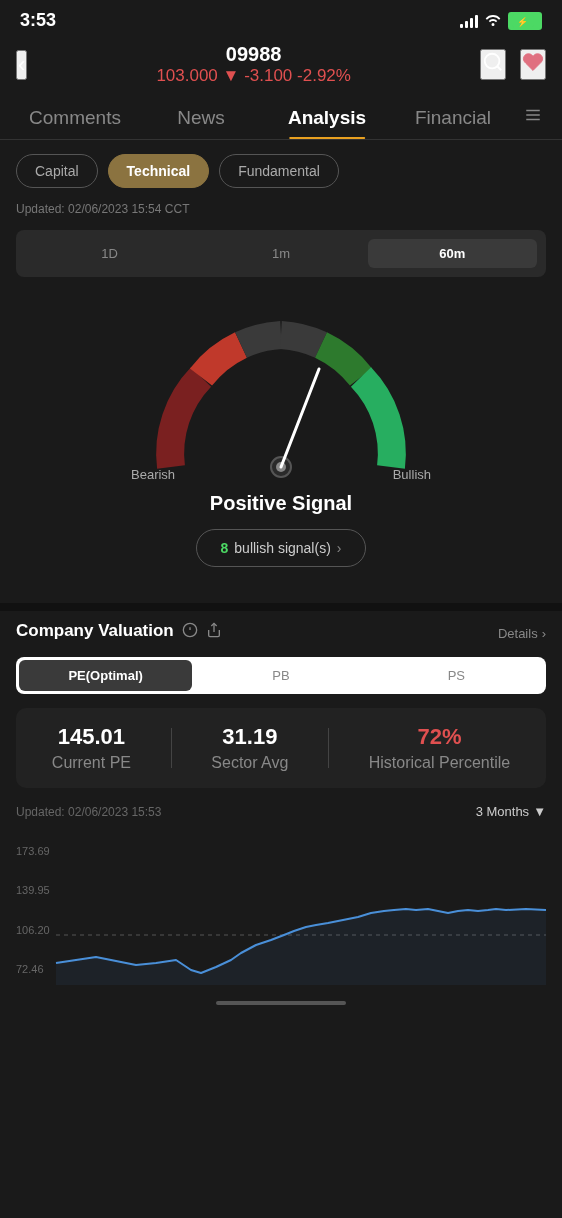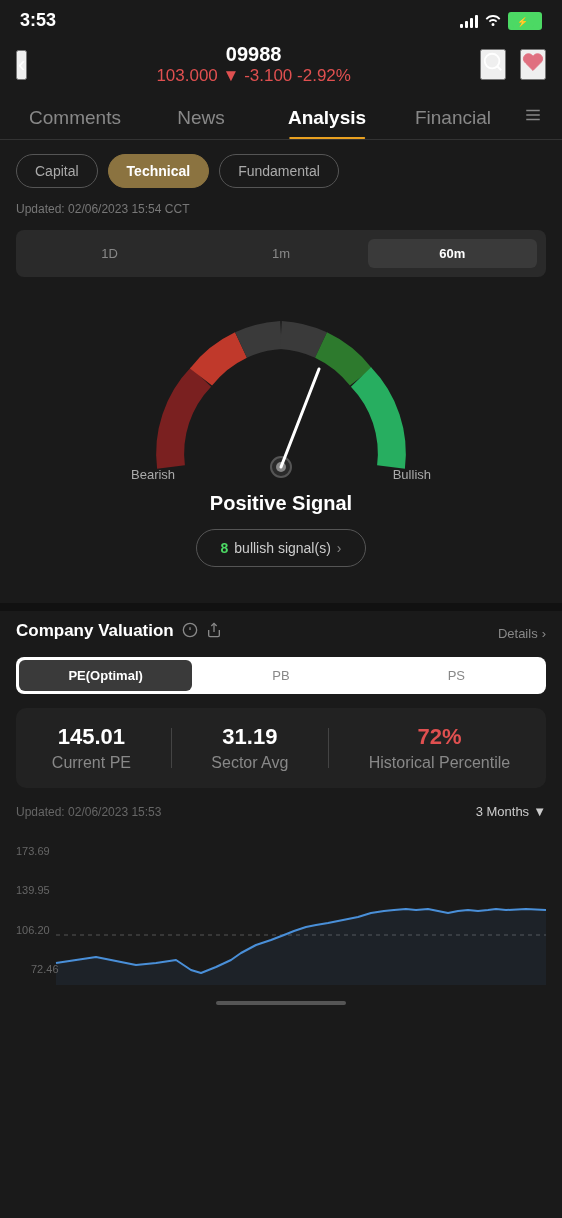--- a/index.html
+++ b/index.html
@@ -521,21 +521,21 @@
     </div>
   </div>
 </div>
 
 <div style="padding: 0 16px; position: relative;">
 
   <div style="position: absolute; left: 16px; top: 0; display: flex; flex-direction: column; justify-content: space-between; height: 130px; padding: 0;">
     <span style="font-size:11px; color:#666;">173.69</span>
     <span style="font-size:11px; color:#666;">139.95</span>
     <span style="font-size:11px; color:#666;">106.20</span>
-    <span style="font-size:11px; color:#666;margin-left:15px;">72.46</span>
+    <span style="font-size:11px; color:#666;">72.46</span>
   </div>
 
   <svg width="530" height="140" viewBox="0 0 530 140" style="display:block; margin-left: 0;">
 
     <rect width="530" height="140" fill="#1a1a1a"></rect>
 
     <line x1="40" y1="90" x2="530" y2="90" stroke="#555" stroke-width="1" stroke-dasharray="4,4"></line>
 
     <polyline points="40,118 60,115 80,112 100,116 120,120 140,118 160,115 175,125 185,128 200,122 215,115 225,108 240,100 255,95 268,90 278,86 290,82 300,80 312,78 322,76 332,74 342,72 355,68 368,66 378,65 390,64 400,65 412,64 422,66 432,68 442,66 452,65 462,66 472,65 480,64 490,65 510,64 530,65" fill="none" stroke="#4a90d9" stroke-width="2" stroke-linejoin="round"></polyline>
 

